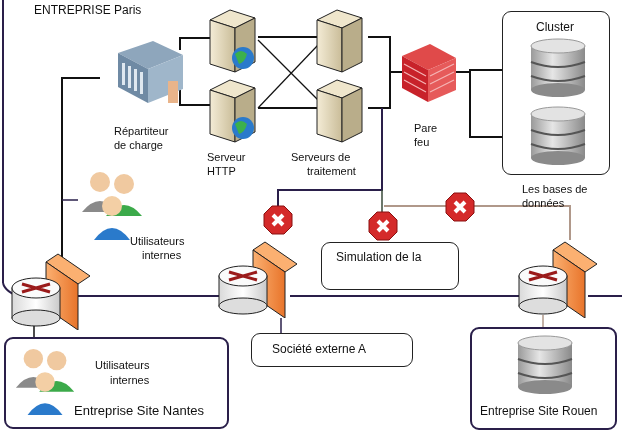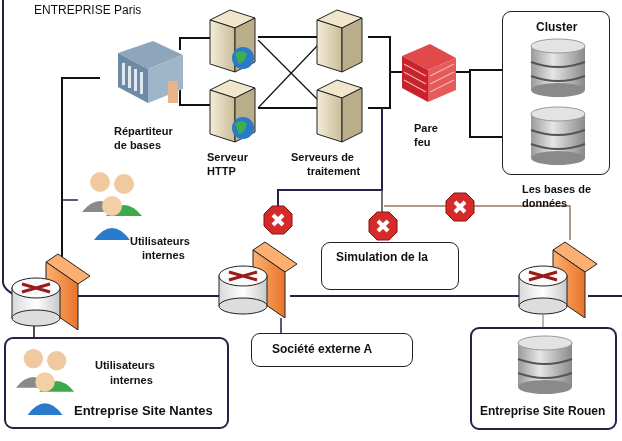--- a/index.html
+++ b/index.html
@@ -1,18 +1,18 @@
 <!DOCTYPE html>
 <html><head>
 <meta charset="utf-8">
 <style>
   html,body{margin:0;padding:0;background:#fff;}
   #canvas{position:relative;width:622px;height:441px;overflow:hidden;background:#fff;font-family:"Liberation Sans",sans-serif;}
   svg#wires{position:absolute;left:0;top:0;width:622px;height:441px;}
-  .lbl{position:absolute;font-family:"Liberation Sans",sans-serif;font-weight:bold;color:#111;font-size:11px;line-height:14px;white-space:nowrap;}
+  .lbl{position:absolute;font-family:"Liberation Sans",sans-serif;font-weight:normal;color:#111;font-size:11px;line-height:14px;white-space:nowrap;}
   .box{position:absolute;border:1.5px solid #222;border-radius:9px;background:#fff;}
   .pbox{position:absolute;border:2px solid #2a1f4a;border-radius:9px;background:#fff;}
   .ico{position:absolute;}
 </style>
 </head>
 <body>
 
 <div id="canvas">
   <svg id="wires" viewBox="0 0 622 441">
     <defs>
@@ -72,21 +72,21 @@
     <polygon points="20,20 55,8 85,22 50,36" fill="#8ea6bc"></polygon>
     <polygon points="20,20 50,36 50,70 20,54" fill="#6f8aa4"></polygon>
     <polygon points="50,36 85,22 85,56 50,70" fill="#9fb6ca"></polygon>
     <rect x="24" y="30" width="3" height="22" fill="#dfe8f0"></rect>
       <rect x="30" y="33" width="3" height="22" fill="#dfe8f0"></rect>
       <rect x="36" y="36" width="3" height="22" fill="#dfe8f0"></rect>
       <rect x="42" y="39" width="3" height="22" fill="#dfe8f0"></rect>
     <rect x="70" y="48" width="10" height="22" fill="#e9b48a"></rect>
   </svg>
   <div class="lbl" style="left:114px;top:124px">Répartiteur</div>
-  <div class="lbl" style="left:114px;top:138px">de bases</div>
+  <div class="lbl" style="left:114px;top:138px">de charge</div>
 
   <svg class="ico" style="left:205px;top:8px" width="55" height="68" viewBox="0 0 55 68">
     <polygon points="5,12 25,2 50,10 30,20" fill="#efe6cc" stroke="#222"></polygon>
     <polygon points="5,12 30,20 30,64 5,56" fill="url(#srv)" stroke="#222"></polygon>
     <polygon points="30,20 50,10 50,54 30,64" fill="#b9ad8a" stroke="#222"></polygon>
     <circle cx="38" cy="50" r="11" fill="#2a7acb"></circle>
       <path d="M30,46 Q36,40 42,46 Q40,54 34,56" fill="#3cb04a"></path>
   </svg>
   <svg class="ico" style="left:205px;top:78px" width="55" height="68" viewBox="0 0 55 68">
     <polygon points="5,12 25,2 50,10 30,20" fill="#efe6cc" stroke="#222"></polygon>

